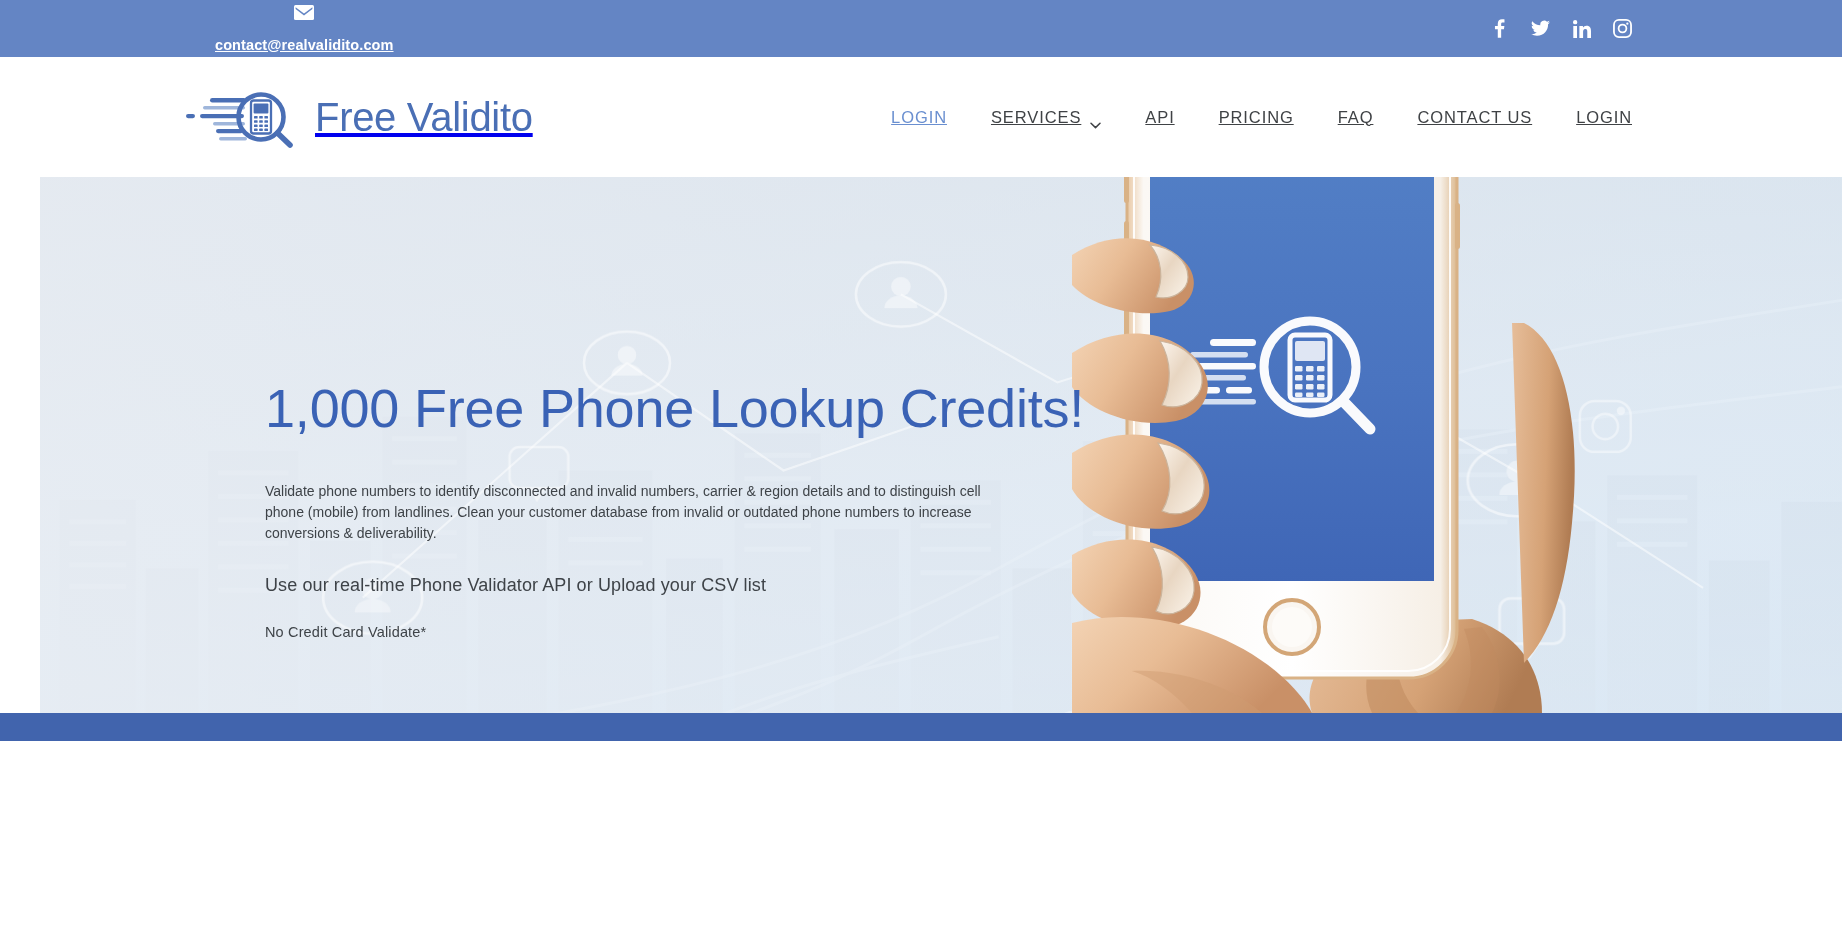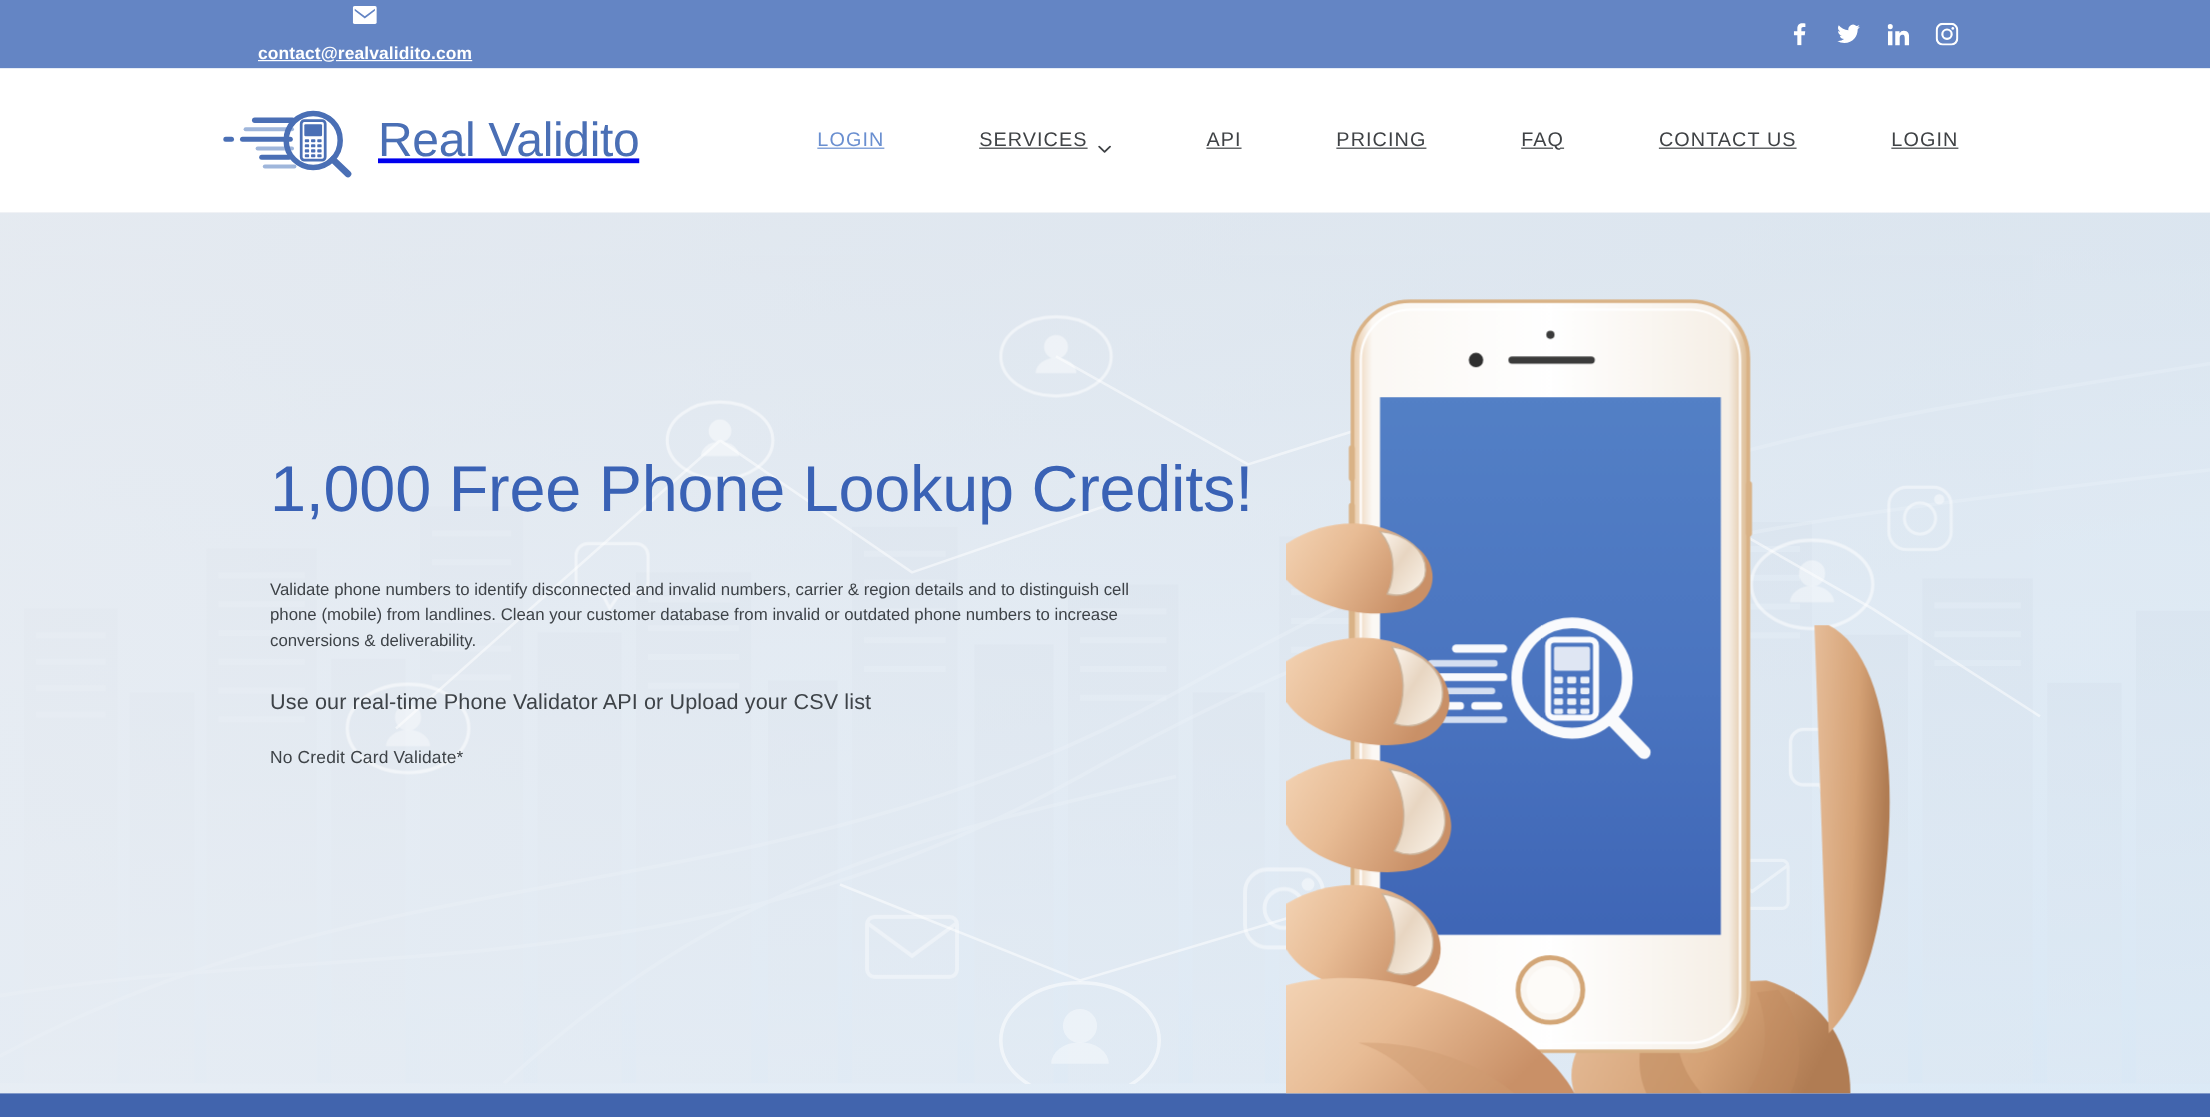--- a/index.html
+++ b/index.html
@@ -72,37 +72,38 @@
     font-weight: 400;
     margin-left: 4px;
     white-space: nowrap;
   }
   .nav { display: flex; align-items: center; }
   .nav-item {
     font-size: 16.5px;
     color: #3f4245;
     letter-spacing: 0.9px;
     padding: 0 0;
-    margin-left: 79px;
+    margin-left: 44px;
     display: flex;
     align-items: center;
     gap: 9px;
     cursor: pointer;
     white-space: nowrap;
   }
   .nav-item:first-child { margin-left: 0; }
   .nav-item.active { color: #6a8fd0; }
   .chev { width: 11px; height: 7px; display:block; }
 
   
   .hero {
     position: relative;
-    height: 734px;
+    height: 536px;
     overflow: hidden;
     background: linear-gradient(170deg, #d8dde5 0%, #dde3ea 25%, #e3eaf2 55%, #dfeaf5 78%, #d9e7f4 100%);
+    margin-left: 40px;
   }
   
   .hero-city {
     position: absolute; inset: 0;
     opacity: 0.5;
   }
   .hero-veil {
     position: absolute; inset: 0;
     background: linear-gradient(100deg, rgba(233,238,244,0.80) 0%, rgba(230,238,246,0.62) 45%, rgba(222,236,248,0.50) 100%);
   }
@@ -250,21 +251,21 @@
           <rect x="78.4" y="35.2" width="3.6" height="2.6" rx="0.6"></rect>
           <rect x="68" y="39.4" width="3.6" height="2.6" rx="0.6"></rect>
           <rect x="73.2" y="39.4" width="3.6" height="2.6" rx="0.6"></rect>
           <rect x="78.4" y="39.4" width="3.6" height="2.6" rx="0.6"></rect>
           <rect x="68" y="43.6" width="3.6" height="2.4" rx="0.6"></rect>
           <rect x="73.2" y="43.6" width="3.6" height="2.4" rx="0.6"></rect>
           <rect x="78.4" y="43.6" width="3.6" height="2.4" rx="0.6"></rect>
         </g>
       </svg>
     </span>
-    <span class="logo-text">Real Validito</span>
+    <span class="logo-text">Free Validito</span>
   </a>
 
   <nav class="nav">
     <a class="nav-item active" href="#">
       <span>LOGIN</span>
     </a>
     <a class="nav-item" href="#">
       <span>SERVICES</span>
       <span class="chev">
         <svg viewBox="0 0 11 7" width="11" height="7">

